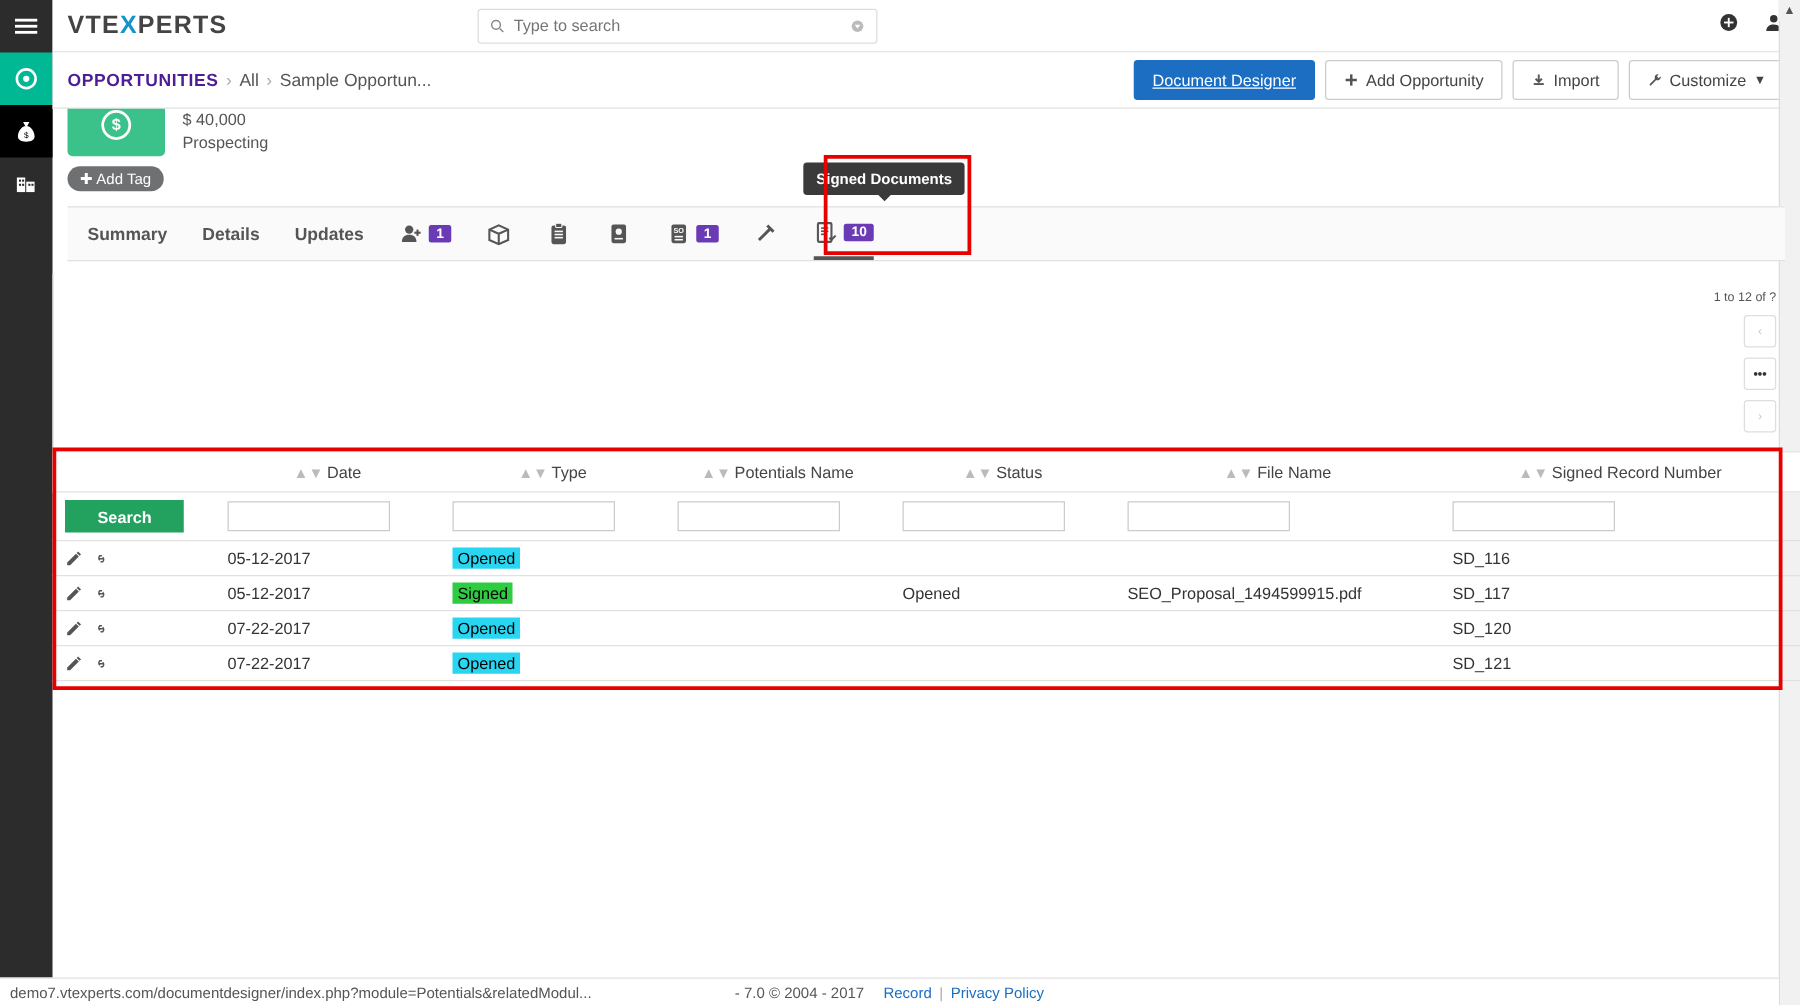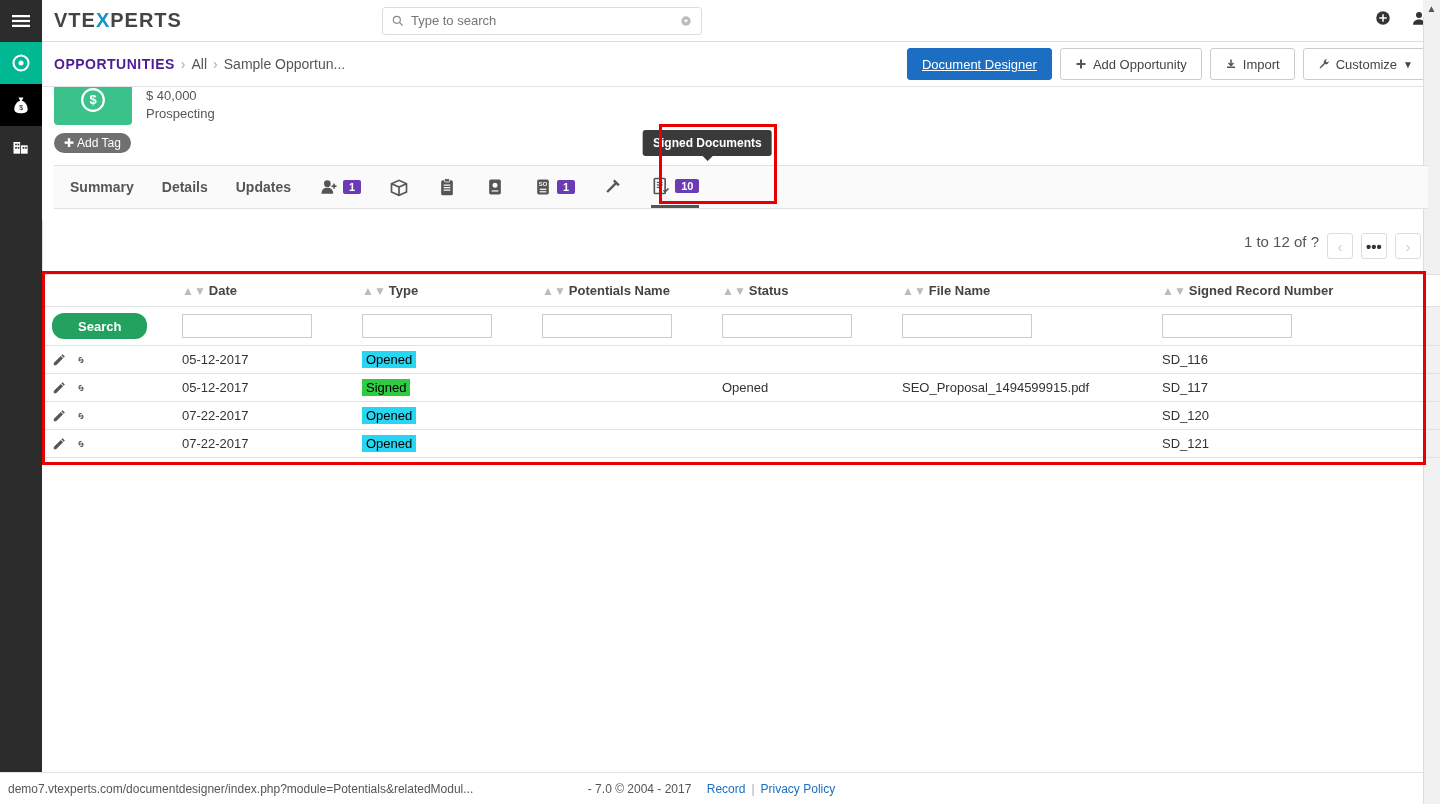--- a/index.html
+++ b/index.html
@@ -47,42 +47,42 @@
 .tabs { display:flex; align-items:center; border:1px solid #e1e1e1; border-left:none; border-right:none; background:#fafafa; margin-top:12px; padding:0 16px; height:44px; gap:28px; position:relative;}
 .tab { font-size:14px; color:#555; font-weight:600; cursor:pointer; display:flex; align-items:center; gap:4px; height:100%; }
 .tab svg { width:20px; height:20px; fill:#555;}
 .badge { background:#6a3bb5; color:#fff; font-size:11px; padding:1px 6px; border-radius:2px; font-weight:600;}
 .tab.active { border-bottom:3px solid #555; }
 .tooltip-box { position:absolute; top:-36px; background:#3a3a3a; color:#fff; font-size:12px; padding:6px 10px; border-radius:3px; white-space:nowrap; }
 .tooltip-box::after { content:""; position:absolute; bottom:-5px; left:50%; margin-left:-5px; border:5px solid transparent; border-top-color:#3a3a3a; border-bottom:none;}
 .highlight-box { border:3px solid #e60000; position:absolute; pointer-events:none; }
 
 
-.pager-row { display:flex; justify-content:flex-end; align-items:flex-start; padding:14px 18px; color:#555; gap:8px; font-size:15px; border:1px solid #e1e1e1; border-top:none;}
+.pager-row { display:flex; justify-content:flex-end; align-items:flex-end; padding:14px 18px; color:#555; gap:8px; font-size:10px; border:1px solid #e1e1e1; border-top:none;flex-direction:column;}
 .pager-btn { width:26px; height:26px; border:1px solid #ddd; background:#fff; border-radius:3px; display:flex; align-items:center; justify-content:center; cursor:pointer; color:#888;}
 .pager-btn.dots { font-weight:bold; color:#333;}
 .pager-btn.disabled { color:#ccc; cursor:default;}
 
 
 .table-wrap { margin: 0 0px; border-top:1px solid #e1e1e1;}
 .data-table { width:100%; border-collapse:collapse; font-size:13px; color:#333; }
-.data-table th { text-align:left; padding:8px 10px; border-bottom:1px solid #e1e1e1; font-weight:bold; color:#444; background:#fff;}
+.data-table th { text-align:center; padding:8px 10px; border-bottom:1px solid #e1e1e1; font-weight:normal; color:#444; background:#fff;}
 .data-table th .sort { color:#bbb; font-size:12px; margin-right:3px; display:inline-flex; flex-direction:column; line-height:5px;}
 .filter-row td { padding:6px 10px; border-bottom:1px solid #e1e1e1;}
 .filter-row input { width:130px; height:24px; border:1px solid #ccc; padding:0 6px; font-size:12px;}
-.search-btn { background:#22a15f; color:#fff; border:none; height:26px; padding:0 26px; font-size:13px; font-weight:600; cursor:pointer; border-radius:12px;}
+.search-btn { background:#22a15f; color:#fff; border:none; height:26px; padding:0 26px; font-size:13px; font-weight:600; cursor:pointer; border-radius:0;}
 .data-table tbody tr td { padding:6px 10px; border-bottom:1px solid #e1e1e1; }
 .row-actions { display:flex; gap:8px; color:#555;}
 .row-actions svg { width:14px; height:14px; fill:#555; cursor:pointer;}
 .pill { padding:1px 4px; font-size:13px; }
 .pill.opened { background:#29d6f2; color:#000;}
 .pill.signed { background:#2ecc40; color:#000;}
 
 
-.footer { position:absolute; bottom:0; left:0; right:17px; height:32px; background:#fff; border-top:1px solid #e1e1e1; font-size:12px; color:#555; display:flex; align-items:center; padding:0 8px;}
+.footer { position:absolute; bottom:0; left:0; right:17px; height:22px; background:#fff; border-top:1px solid #e1e1e1; font-size:12px; color:#555; display:flex; align-items:center; padding:0 8px;}
 .footer .center { position:absolute; left:50%; transform:translateX(-50%); display:flex; gap:6px; align-items:center;text-align:right;}
 .footer a { color:#1b6ec2; text-decoration:none;}
 .footer .sep { color:#aaa;}
 
 .icon18 { width:18px; height:18px; }
 </style>
 </head>
 <body>
 
 <div class="app">

